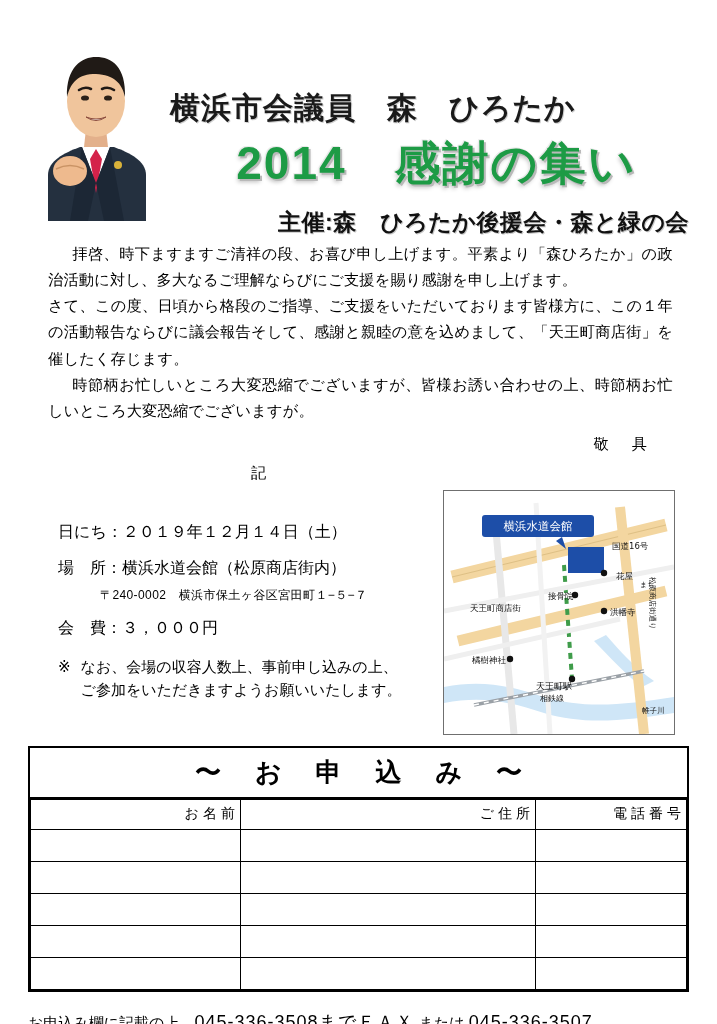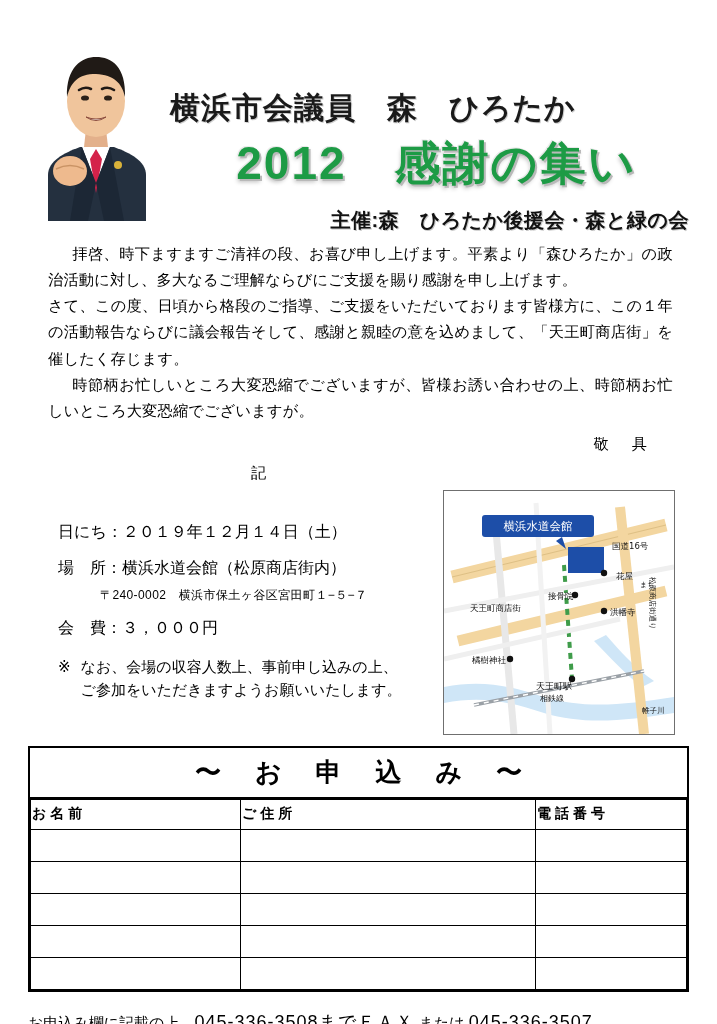--- a/index.html
+++ b/index.html
@@ -55,21 +55,21 @@
     color: #1d9b45;
     letter-spacing: 2px;
     margin-top: 4px;
     text-shadow:
       2px 2px 0 #b9b9b9,
       -1px -1px 0 #e8e8e8,
       0 3px 4px rgba(0,0,0,0.25);
     padding-left: 16px;
   }
   .title-line3 {
-    font-size: 20px;
+    font-size: 23px;
     font-weight: bold;
     text-align: right;
     color: #111;
     letter-spacing: 0.5px;
     margin-top: 12px;
     text-shadow: 1px 1px 0 #c8c8c8;
     padding-right: 18px;
   }
 
   
@@ -154,24 +154,24 @@
   }
   table.apply-table {
     width: 100%;
     border-collapse: collapse;
     table-layout: fixed;
   }
   table.apply-table th,
   table.apply-table td {
     border: 1px solid #000;
     height: 32px;
-    font-weight: bold;
+    font-weight: normal;
     font-size: 14px;
     letter-spacing: 4px;
-    text-align: left;
+    text-align: right;
   }
   table.apply-table th { height: 30px; }
   table.apply-table col.c1 { width: 32%; }
   table.apply-table col.c2 { width: 45%; }
   table.apply-table col.c3 { width: 23%; }
 
   
   .footer {
     margin: 14px 28px 0 28px;
     font-size: 15px;
@@ -220,21 +220,21 @@
 
       <ellipse cx="40" cy="128" rx="17" ry="15" fill="#eeba8e"></ellipse>
       <path d="M26 126 q14 -7 28 0" stroke="#c99365" stroke-width="1.6" fill="none"></path>
 
       <circle cx="88" cy="122" r="4" fill="#d9b23a"></circle>
     </svg>
   </div>
 
   <div class="title-block">
     <div class="title-line1">横浜市会議員　森　ひろたか</div>
-    <div class="title-line2">2012　感謝の集い</div>
+    <div class="title-line2">2014　感謝の集い</div>
     <div class="title-line3">主催:森　ひろたか後援会・森と緑の会</div>
   </div>
 </div>
 
 <div class="body-text">
   <p class="indent">拝啓、時下ますますご清祥の段、お喜び申し上げます。平素より「森ひろたか」の政治活動に対し、多大なるご理解ならびにご支援を賜り感謝を申し上げます。</p>
   <p>さて、この度、日頃から格段のご指導、ご支援をいただいております皆様方に、この１年の活動報告ならびに議会報告そして、感謝と親睦の意を込めまして、「天王町商店街」を催したく存じます。</p>
   <p class="indent">時節柄お忙しいところ大変恐縮でございますが、皆様お誘い合わせの上、時節柄お忙しいところ大変恐縮でございますが。</p>
 </div>
 <div class="keigu">敬　具</div>

